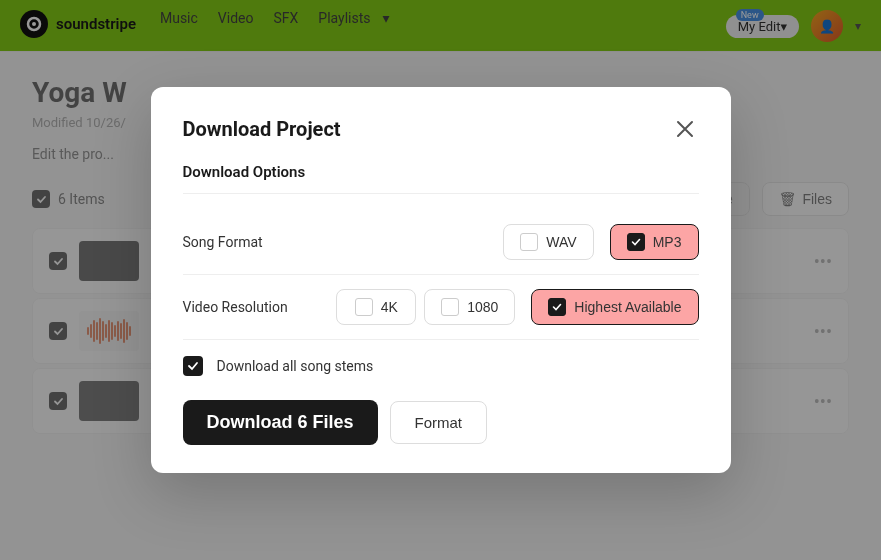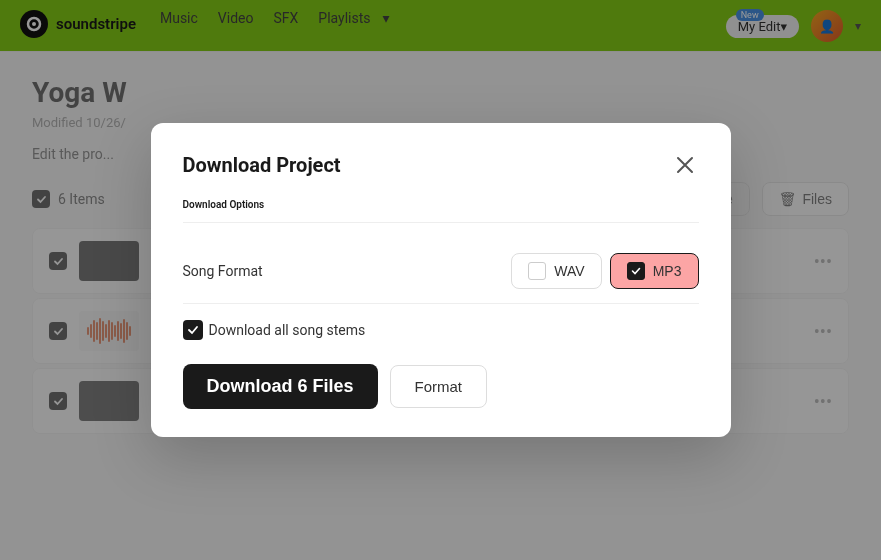--- a/index.html
+++ b/index.html
@@ -242,21 +242,21 @@
       display: flex;
       align-items: center;
       justify-content: center;
       cursor: pointer;
       color: #555;
       font-size: 18px;
       border-radius: 4px;
     }
 
     .modal-section-title {
-      font-size: 10px;
+      font-size: 15px;
       font-weight: 600;
       color: #1a1a1a;
       margin-bottom: 16px;
       padding-bottom: 12px;
       border-bottom: 1px solid #eee;
     }
 
     .option-row {
       display: flex;
       align-items: center;
@@ -264,20 +264,21 @@
       padding: 14px 0;
       border-bottom: 1px solid #eee;
     }
     .option-label {
       font-size: 14px;
       color: #333;
     }
     .option-buttons {
       display: flex;
       align-items: center;
+      gap: 8px;
     }
     .option-btn {
       display: flex;
       align-items: center;
       gap: 8px;
       padding: 8px 16px;
       border: 1.5px solid #ddd;
       border-radius: 8px;
       background: #fff;
       font-size: 14px;
@@ -303,21 +304,21 @@
     .checkbox-icon.filled {
       background: #1a1a1a;
       border-color: #1a1a1a;
     }
     .checkbox-icon.filled svg { display: block; }
     .checkbox-icon svg { display: none; }
 
     .stems-row {
       display: flex;
       align-items: center;
-      gap: 6px;
+      gap: 14px;
       padding: 16px 0 20px 0;
     }
     .stems-checkbox {
       width: 20px;
       height: 20px;
       background: #1a1a1a;
       border-radius: 4px;
       display: flex;
       align-items: center;
       justify-content: center;
@@ -490,20 +491,48 @@
           <div class="checkbox-icon filled">
             <svg width="10" height="10" viewBox="0 0 10 10" fill="none">
               <path d="M1.5 5L4 7.5L8.5 2.5" stroke="#fff" stroke-width="1.6" stroke-linecap="round"></path>
             </svg>
           </div>
           <span>MP3</span>
         </button>
       </div>
     </div>
 
+    <div class="option-row">
+      <span class="option-label">Video Resolution</span>
+      <div class="option-buttons">
+
+        <button class="option-btn">
+          <div class="checkbox-icon">
+            
+          </div>
+          <span>4K</span>
+        </button>
+
+        <button class="option-btn">
+          <div class="checkbox-icon">
+            
+          </div>
+          <span>1080</span>
+        </button>
+
+        <button class="option-btn checked-filled">
+          <div class="checkbox-icon filled">
+            <svg width="10" height="10" viewBox="0 0 10 10" fill="none">
+              <path d="M1.5 5L4 7.5L8.5 2.5" stroke="#fff" stroke-width="1.6" stroke-linecap="round"></path>
+            </svg>
+          </div>
+          <span>Highest Available</span>
+        </button>
+      </div>
+    </div>
 
     <div class="stems-row">
       <div class="stems-checkbox">
         <svg width="12" height="12" viewBox="0 0 12 12" fill="none">
           <path d="M2 6L5 9L10 3" stroke="#fff" stroke-width="1.8" stroke-linecap="round"></path>
         </svg>
       </div>
       <span class="stems-label">Download all song stems</span>
     </div>
 

